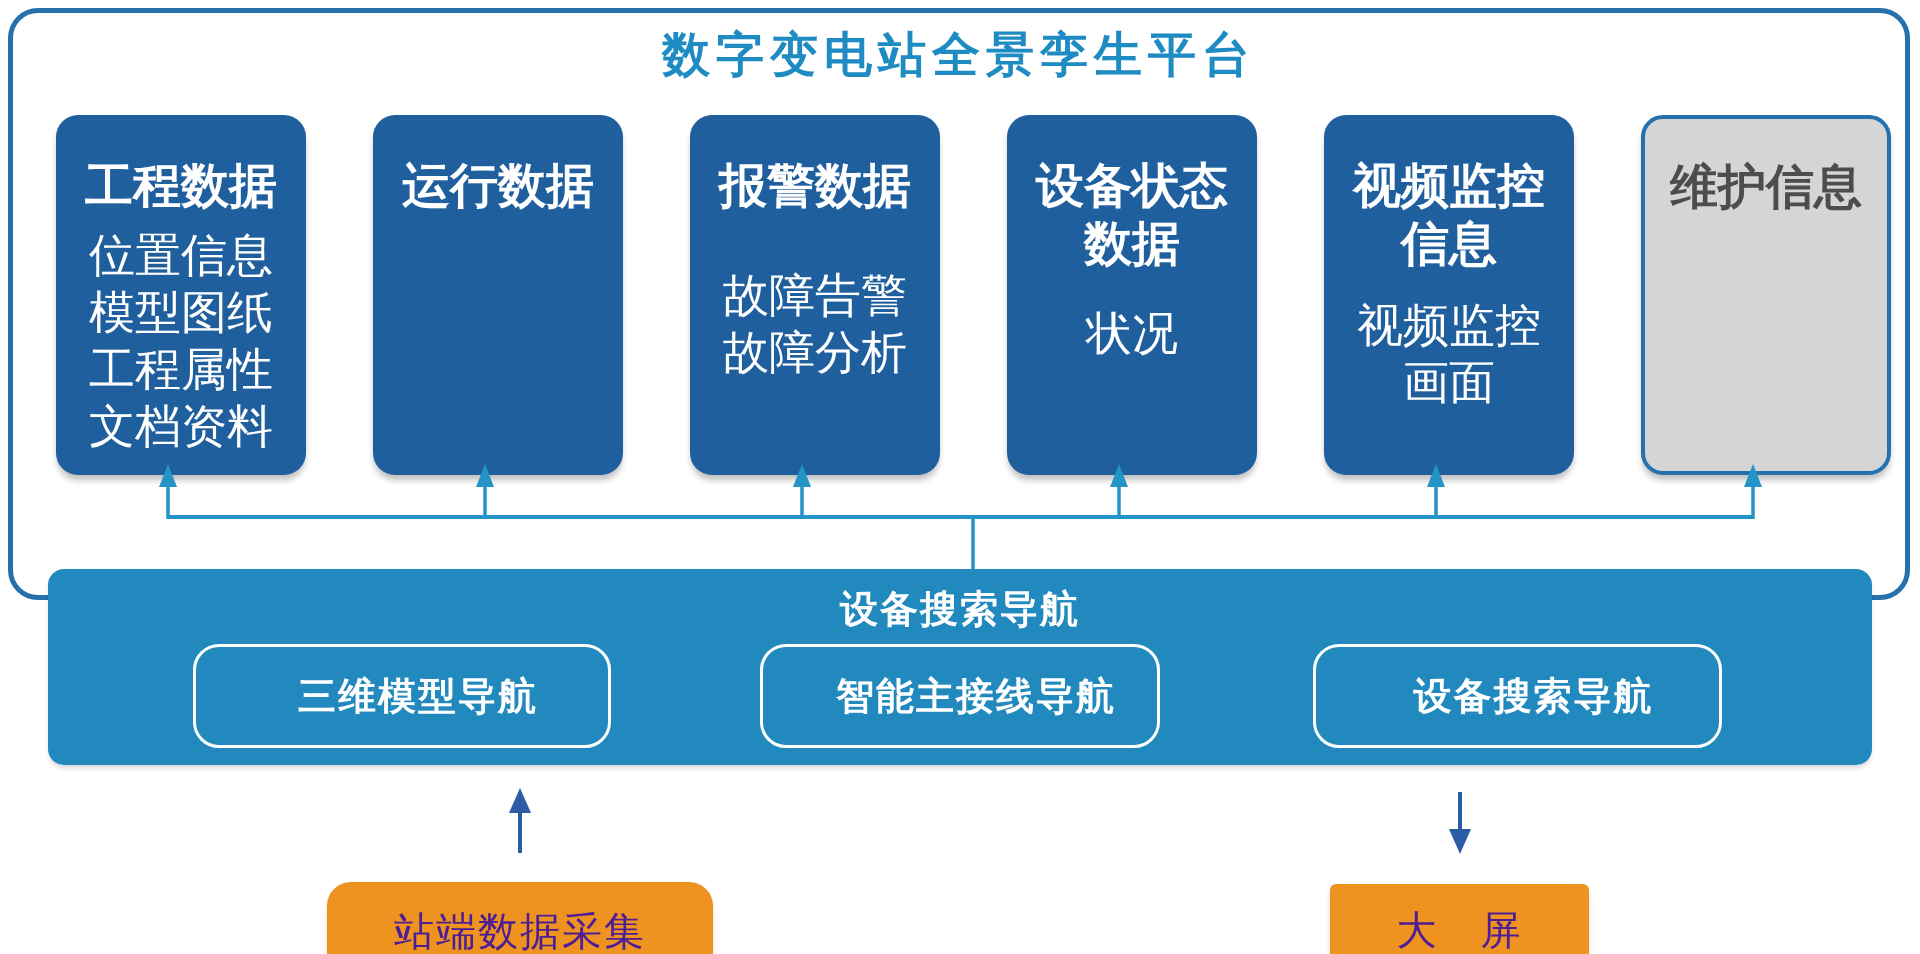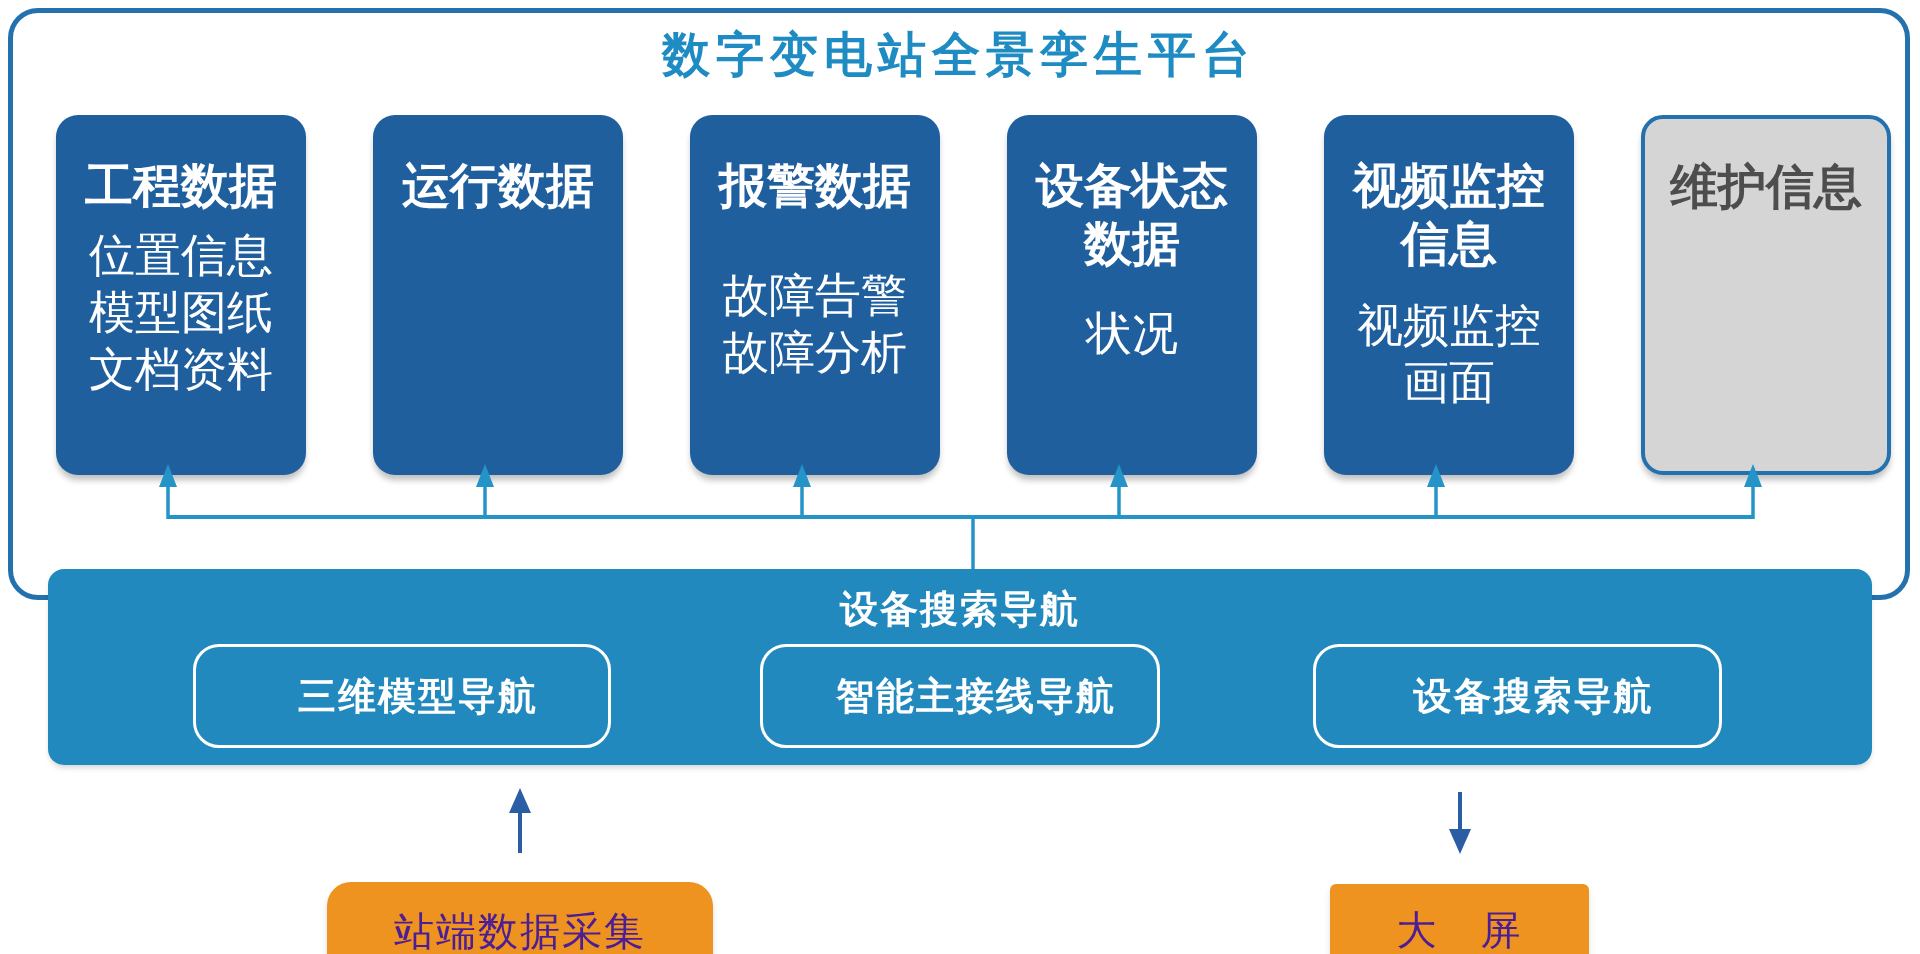--- a/index.html
+++ b/index.html
@@ -91,20 +91,21 @@
 
     <div class="main-title">数字变电站全景孪生平台</div>
 
     <div class="card c0">
       <div class="card-title">
         <div>工程数据</div>
       </div>
       <div class="card-items">
         <div>位置信息</div>
         <div>模型图纸</div>
+        <div>工程属性</div>
         <div>文档资料</div>
       </div>
     </div>
 
     <div class="card c1">
       <div class="card-title">
         <div>运行数据</div>
       </div>
     </div>
 

